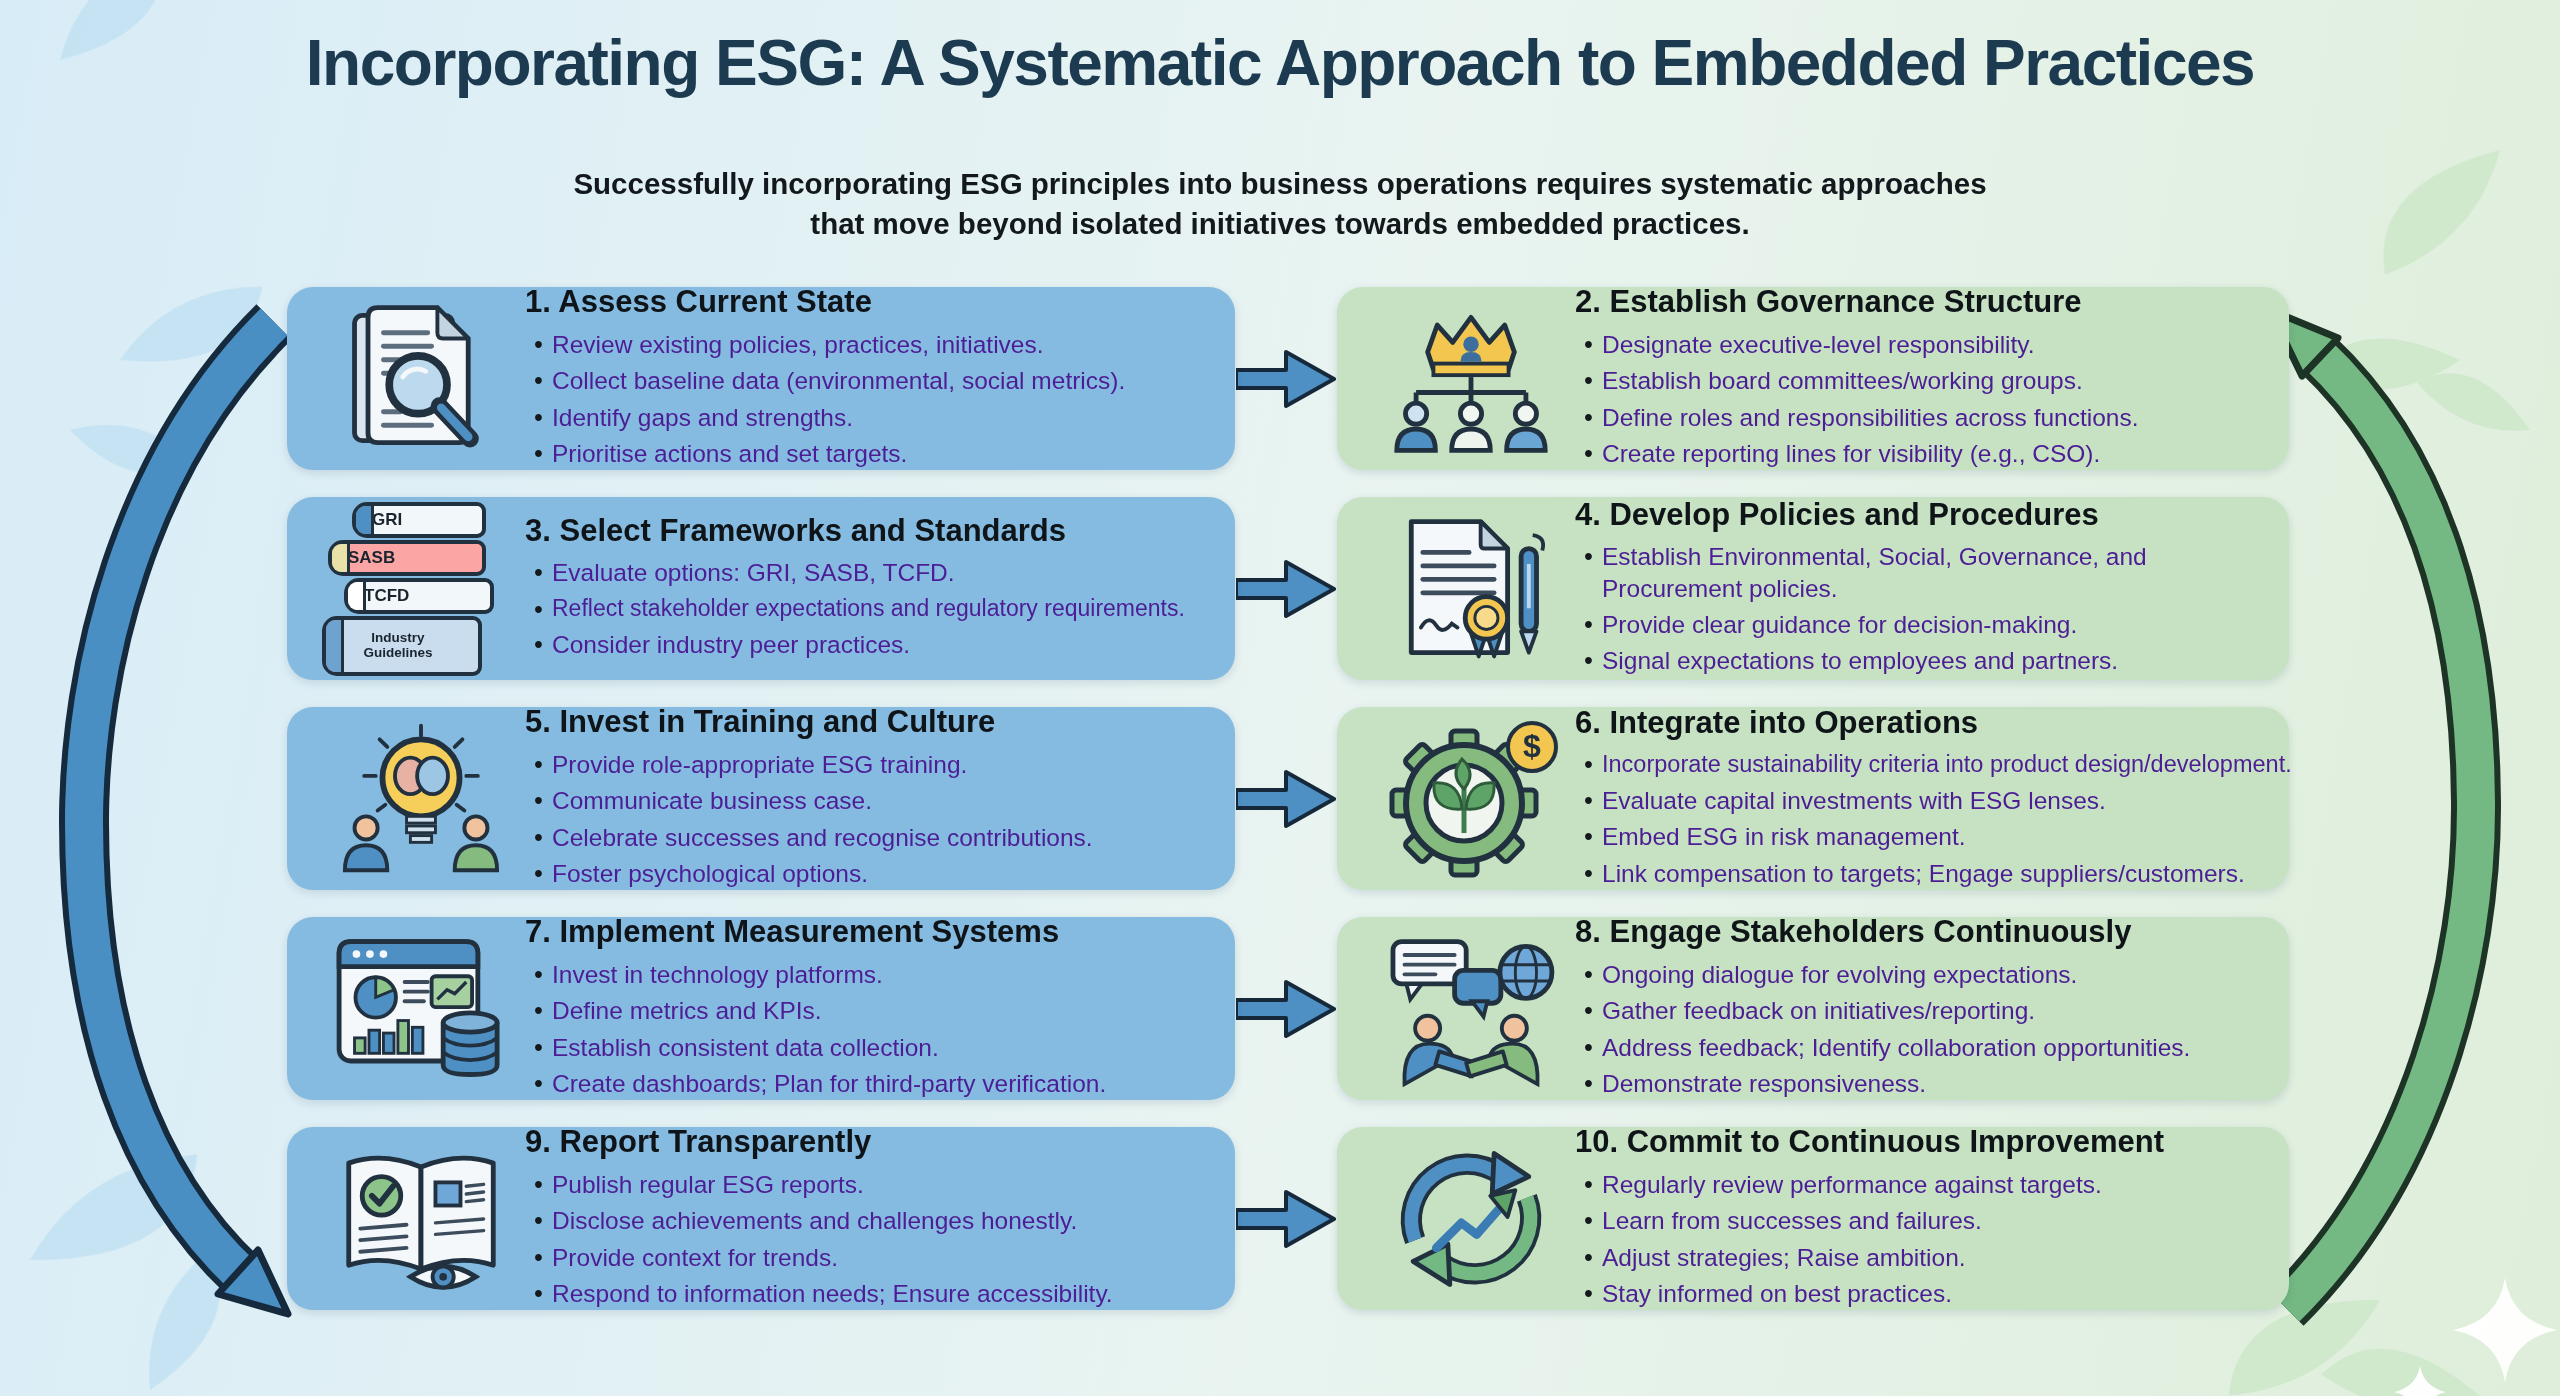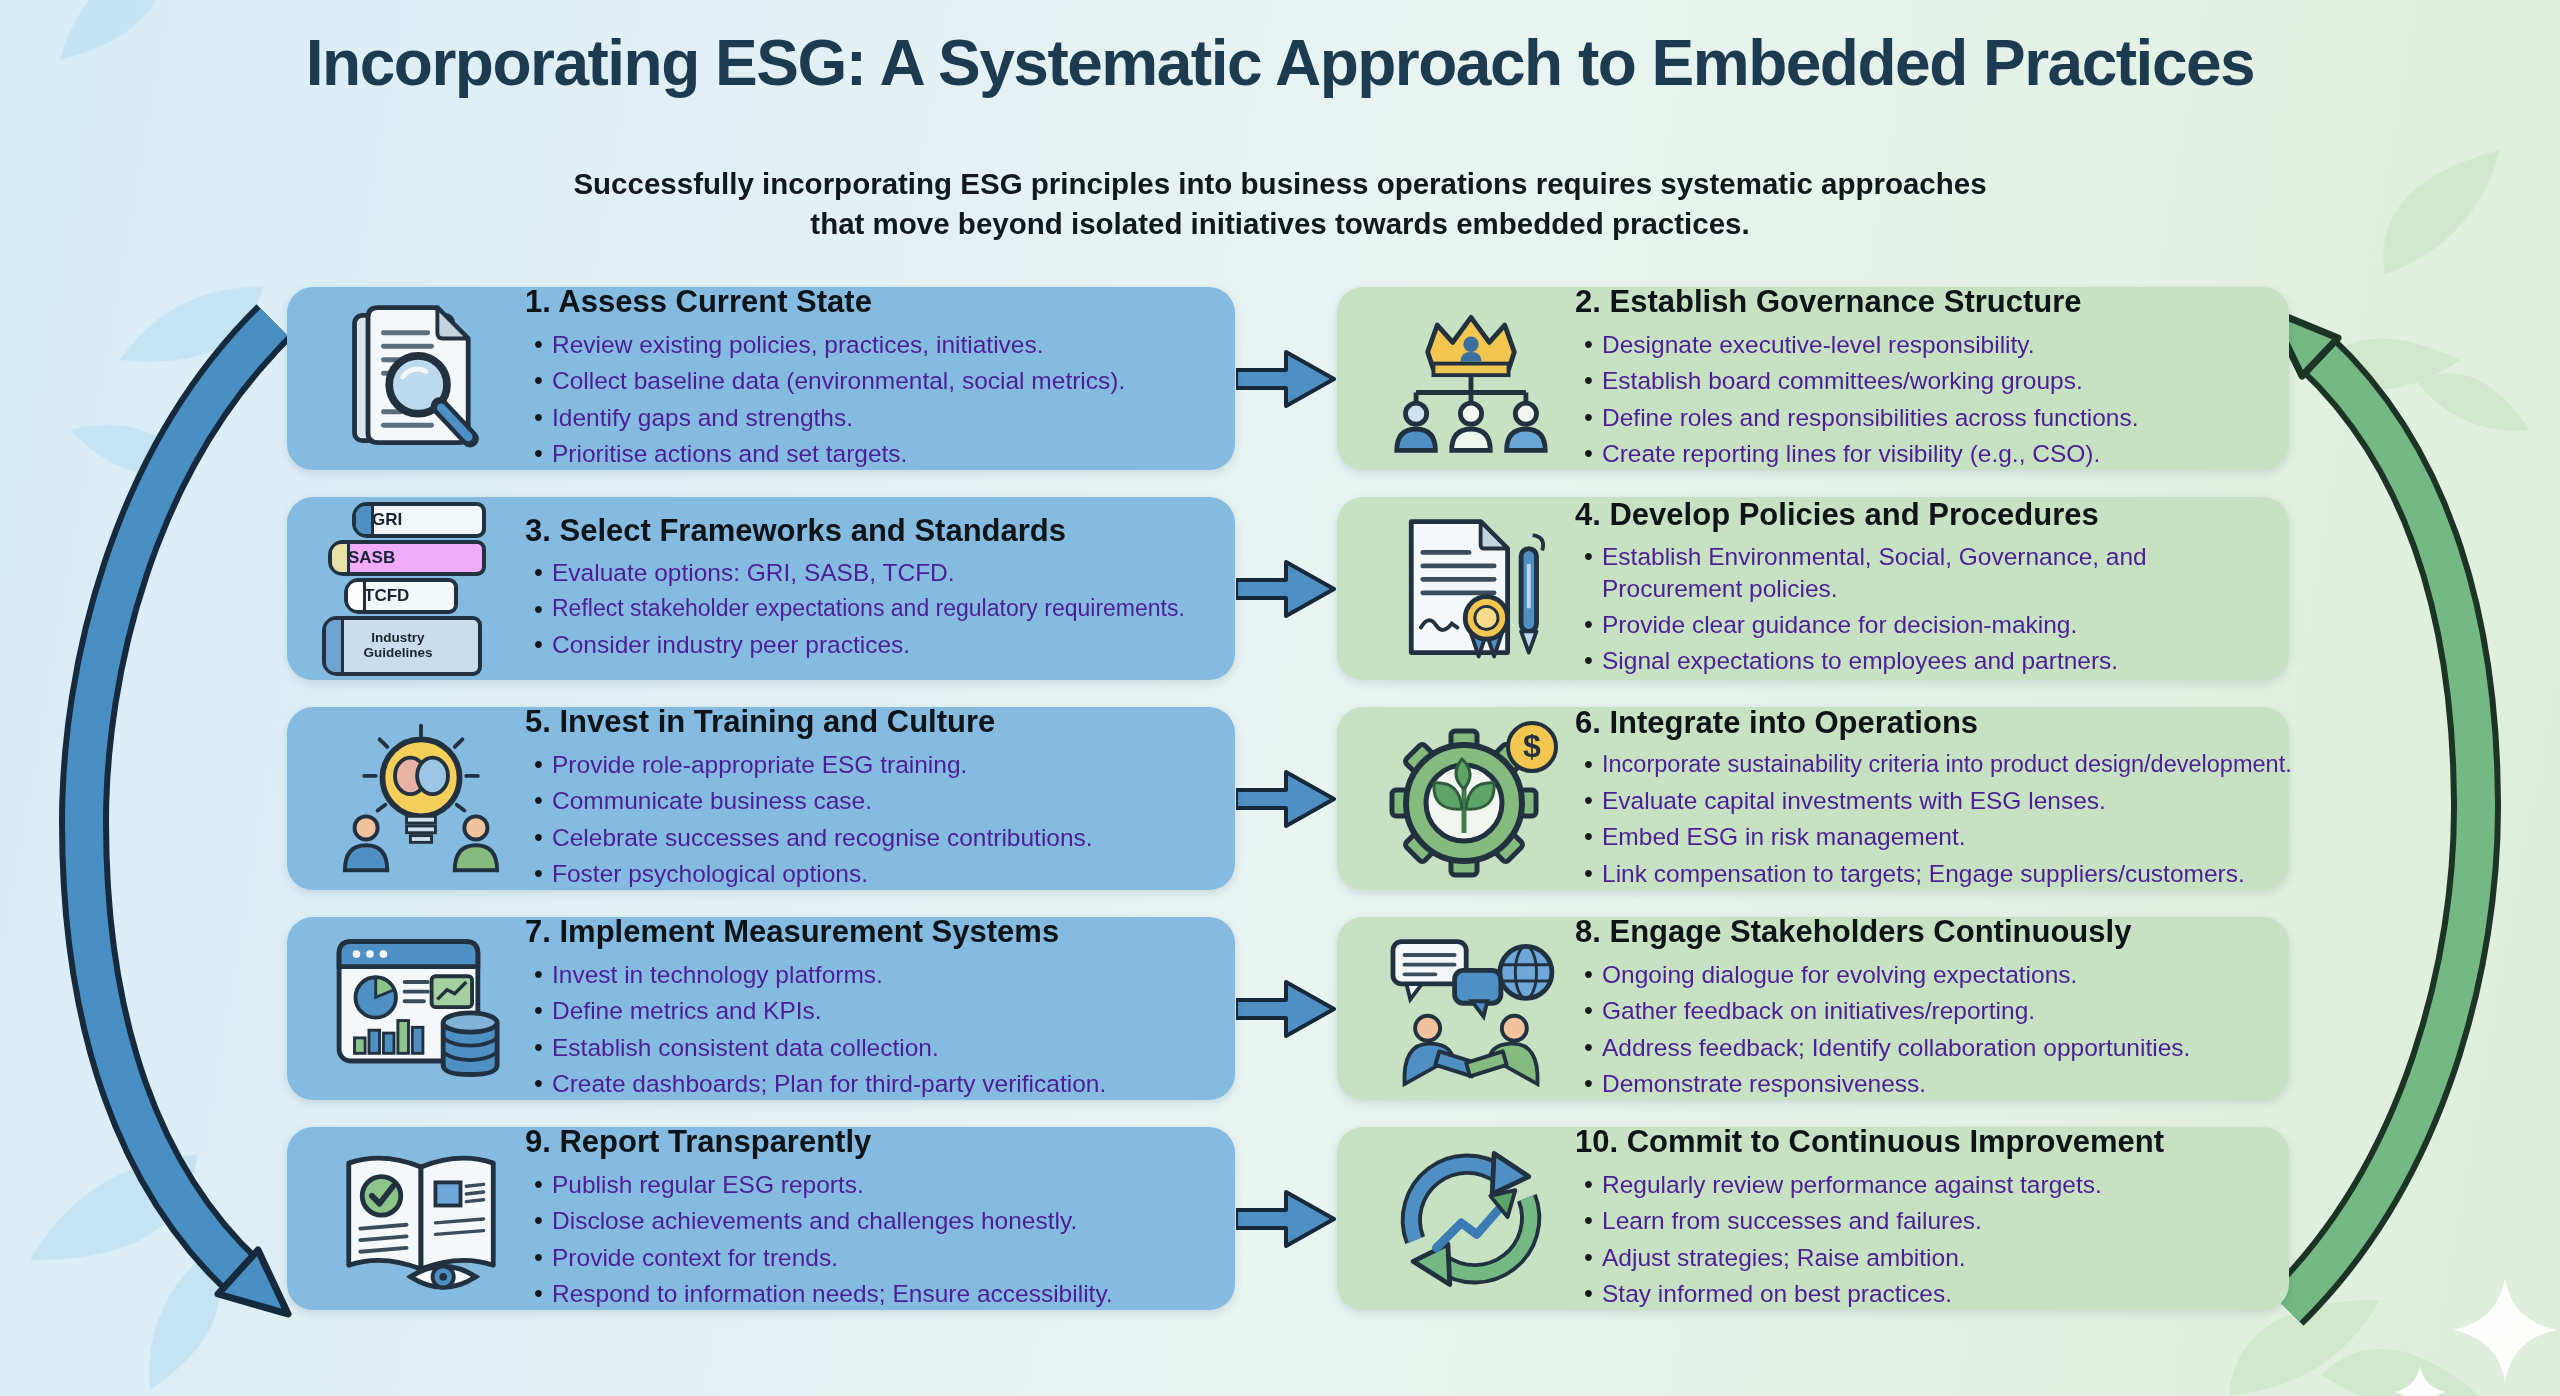--- a/index.html
+++ b/index.html
@@ -42,23 +42,23 @@
   .side-arrow{position:absolute; z-index:1;}
 
   
   .books{width:198px; display:flex; flex-direction:column; gap:2px;}
   .book{position:relative; height:36px; border:4px solid #22313f; border-radius:15px 9px 9px 15px;
     display:flex; align-items:center; justify-content:flex-start; box-sizing:border-box;
     font-weight:700; font-size:17px; color:#1a242e; background:#f2f7fa; padding-left:16px;}
   .book::before{content:""; position:absolute; left:0; top:0; bottom:0; width:15px;
     border-right:3px solid #22313f; border-radius:9px 0 0 9px; background:#4e8fc4;}
   .book-1{width:134px; margin-left:30px;}
-  .book-2{width:158px; margin-left:6px; background:#f0abfc;}
+  .book-2{width:158px; margin-left:6px; background:#fca5a5;}
   .book-2::before{background:#e9e2a8;}
-  .book-3{width:114px; margin-left:22px;}
+  .book-3{width:150px; margin-left:22px;}
   .book-3::before{background:#ffffff;}
   .book-4{width:160px; margin-left:0; background:#c9ddee; font-size:13.5px; line-height:1.05; text-align:center; height:60px;}
   .book-4::before{background:#6fa3cf;}
   .book .lbl{display:block; max-width:112px;}
 
   
   .gear-icon-wrap{position:relative; width:186px; height:160px;}
   .dollar-badge{position:absolute; right:6px; top:2px; width:52px; height:52px; border-radius:50%;
     background:#f2c64f; border:4px solid #22313f; display:flex; align-items:center; justify-content:center;
     font-size:32px; font-weight:700; color:#22313f; box-sizing:border-box;}

